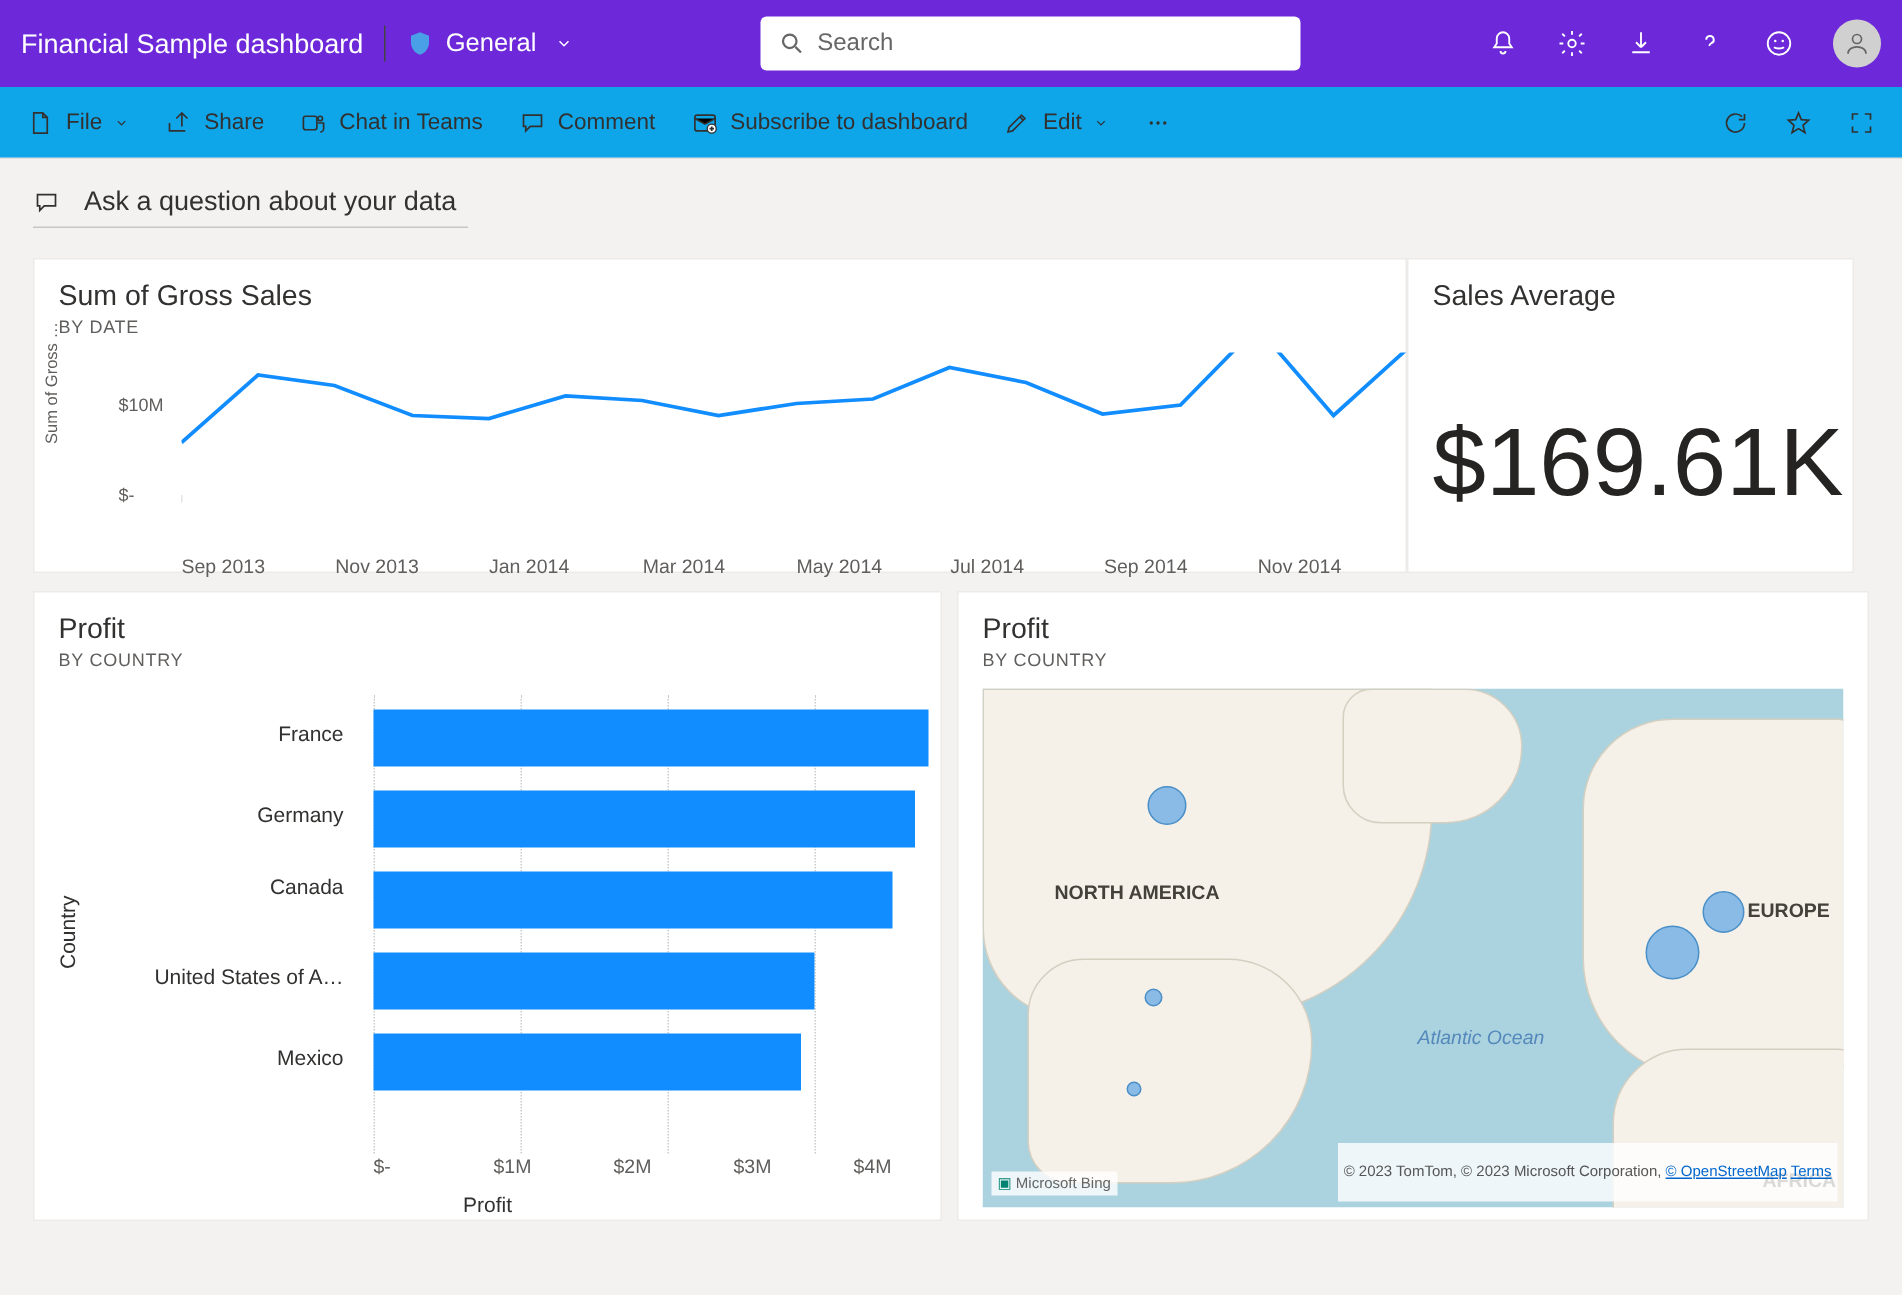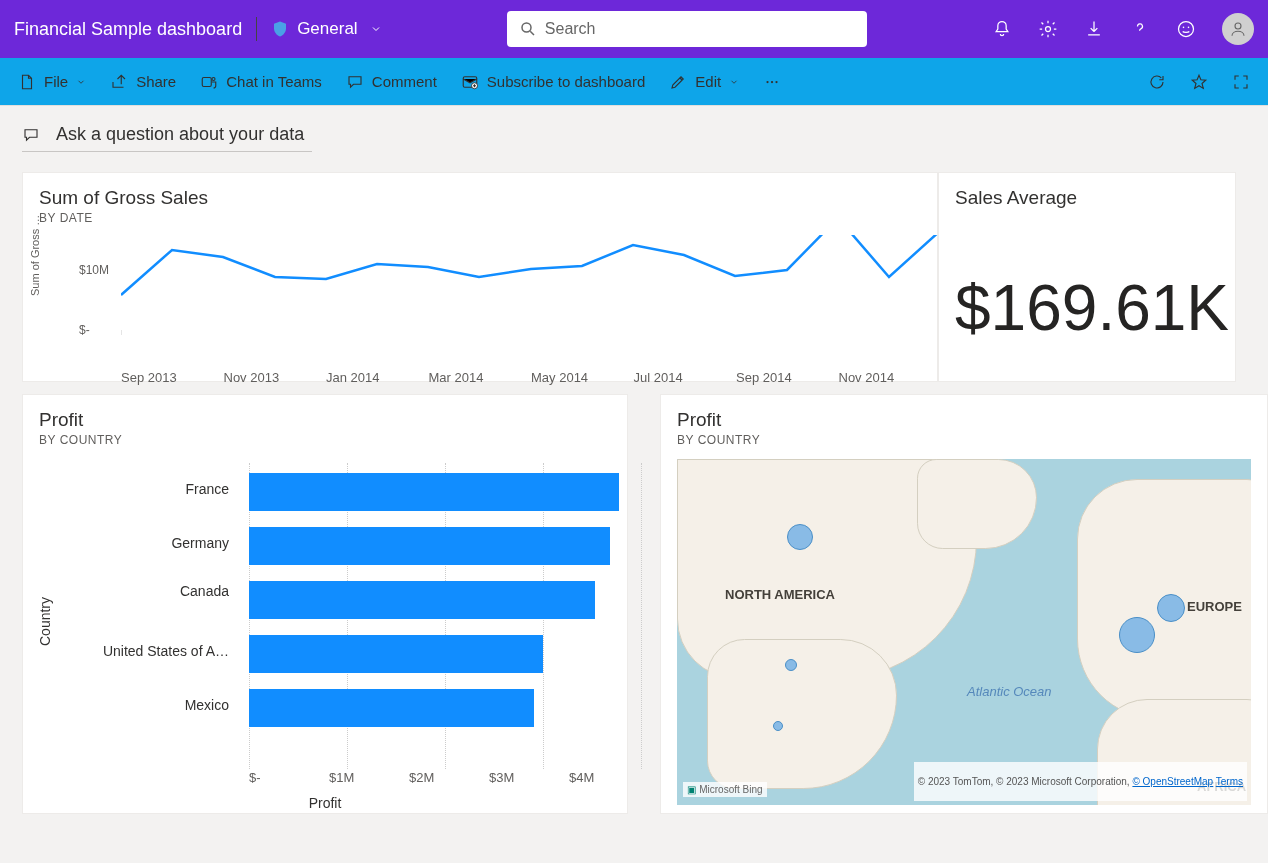--- a/index.html
+++ b/index.html
@@ -61,21 +61,21 @@
 .map-area { position: relative; height: 346px; margin-top: 12px; overflow:hidden; }
 .ocean { position: absolute; inset: 0; background: #aad3df; }
 .land { position: absolute; background: #f5f0e8; border: 1px solid #d4cfc0; }
 .bubble { position: absolute; border-radius: 50%; background: rgba(100,170,230,0.75); border: 1.5px solid #4a8fc7; }
 .map-label { position: absolute; font-size: 13px; font-weight: 700; color: #44403a; }
 .ocean-label { position:absolute; font-size: 13px; color:#5588bb; font-style: italic; text-align:center;}
 .map-attr { position: absolute; bottom: 4px; background: rgba(255,255,255,0.8); font-size: 10px; padding: 14px 4px; color:#555;}
 .map-logo { position:absolute; bottom:8px; left:6px; font-size:10px; color:#666; background:rgba(255,255,255,0.8); padding:2px 4px;}
 .map-attr a { color: #0066cc; }
 
-.grid2 { padding: 0 22px; display:grid; grid-template-columns: 606px 608px; gap:32px;}
+.grid2 { padding: 0 22px; display:grid; grid-template-columns: 606px 608px; gap:10px;}
 </style>
 </head>
 <body>
 
 <div class="top-header">
   <span class="dash-title">Financial Sample dashboard</span>
   <div class="vdiv"></div>
   <div class="sensitivity">
     <svg class="shield-blue" viewBox="0 0 24 24">
         <path fill="#4aa0e6" d="M12 2 L20 5 V11 C20 16 16.5 20.5 12 22 C7.5 20.5 4 16 4 11 V5 Z"></path>

